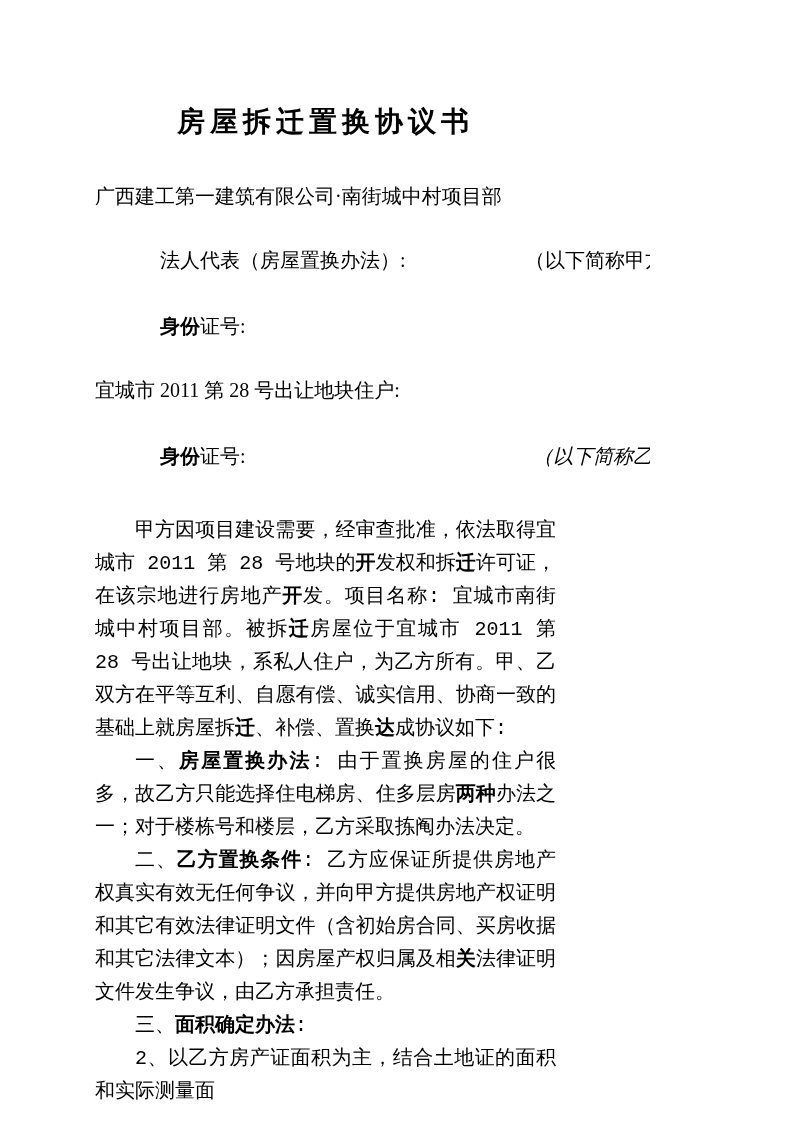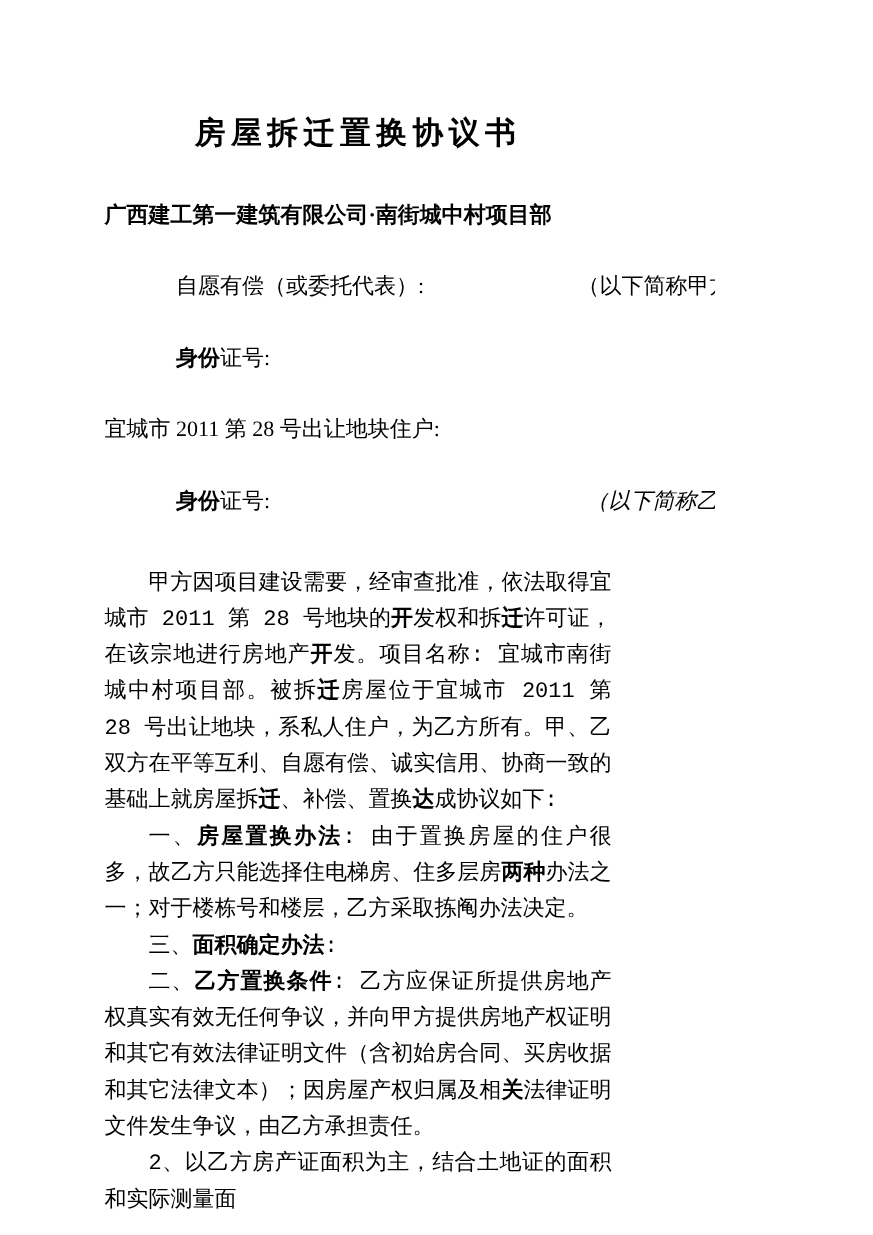--- a/index.html
+++ b/index.html
@@ -10,21 +10,21 @@
     font-family:"Liberation Serif","DejaVu Serif",serif;
   }
   .content{padding:0 94px 0 95px;}
   .doc-title{
     margin:104px 0 0 0;
     text-align:center;
     font-size:28px;font-weight:700;
     letter-spacing:5px;line-height:36px;
   }
   .line{font-size:20px;line-height:24px;white-space:nowrap;}
-  .party-a{margin-top:44px;font-weight:700;}
+  .party-a{margin-top:44px;font-weight:400;}
   .legal-rep{margin-top:40px;position:relative;}
   .idline1{margin-top:42px;}
   .party-b{margin-top:40px;font-weight:400;}
   .idline2{margin-top:42px;position:relative;}
   .indent2{padding-left:65px;}
   .alias{position:absolute;top:0;}
   .alias-a{left:430px;}
   .alias-b{left:438px;font-style:italic;}
   .idbold{font-weight:700;text-align:right;}
   .paras{
@@ -39,37 +39,37 @@
 <body>
 
 <div class="page">
   <div class="content">
 
     <h1 class="doc-title">房屋拆迁置换协议书</h1>
 
     <div class="line party-a">广西建工第一建筑有限公司·南街城中村项目部</div>
 
     <div class="line legal-rep">
-      <span class="indent2">自愿有偿（或委托代表）:</span>
+      <span class="indent2">法人代表（房屋置换办法）:</span>
       <span class="alias alias-a">（以下简称甲方）</span>
     </div>
 
     <div class="line idline1">
       <span class="indent2 idbold">身份</span><span>证号:</span>
     </div>
 
     <div class="line party-b">宜城市 2011 第 28 号出让地块住户:</div>
 
     <div class="line idline2">
       <span class="indent2 idbold">身份</span><span>证号:</span>
       <span class="alias alias-b">（以下简称乙方）</span>
     </div>
 
     <div class="paras" id="paras">
         <p><span>甲方因项目建设需要，经审查批准，依法取得宜城市 2011 第 28 号地块的</span><b>开</b><span>发权和拆</span><b>迁</b><span>许可证，在该宗地进行房地产</span><b>开</b><span>发。项目名称: 宜城市南街城中村项目部。被拆</span><b>迁</b><span>房屋位于宜城市 2011 第 28 号出让地块，系私人住户，为乙方所有。甲、乙双方在平等互利、自愿有偿、诚实信用、协商一致的基础上就房屋拆</span><b>迁</b><span>、补偿、置换</span><b>达</b><span>成协议如下:</span></p>
         <p><span>一、</span><b>房屋置换办法</b><span>: 由于置换房屋的住户很多，故乙方只能选择住电梯房、住多层房</span><b>两种</b><span>办法之一；对于楼栋号和楼层，乙方采取拣阄办法决定。</span></p>
+        <p><span>二、</span><b>乙方置换条件</b><span>: 乙方应保证所提供房地产权真实有效无任何争议，并向甲方提供房地产权证明和其它有效法律证明文件（含初始房合同、买房收据和其它法律文本）；因房屋产权归属及相</span><b>关</b><span>法律证明文件发生争议，由乙方承担责任。</span></p>
         <p><span>三、</span><b>面积确定办法</b><span>:</span></p>
-        <p><span>二、</span><b>乙方置换条件</b><span>: 乙方应保证所提供房地产权真实有效无任何争议，并向甲方提供房地产权证明和其它有效法律证明文件（含初始房合同、买房收据和其它法律文本）；因房屋产权归属及相</span><b>关</b><span>法律证明文件发生争议，由乙方承担责任。</span></p>
         <p><span>2、以乙方房产证面积为主，结合土地证的面积和实际测量面</span></p>
       </div>
 
   </div>
 </div>
 
 </body></html>

